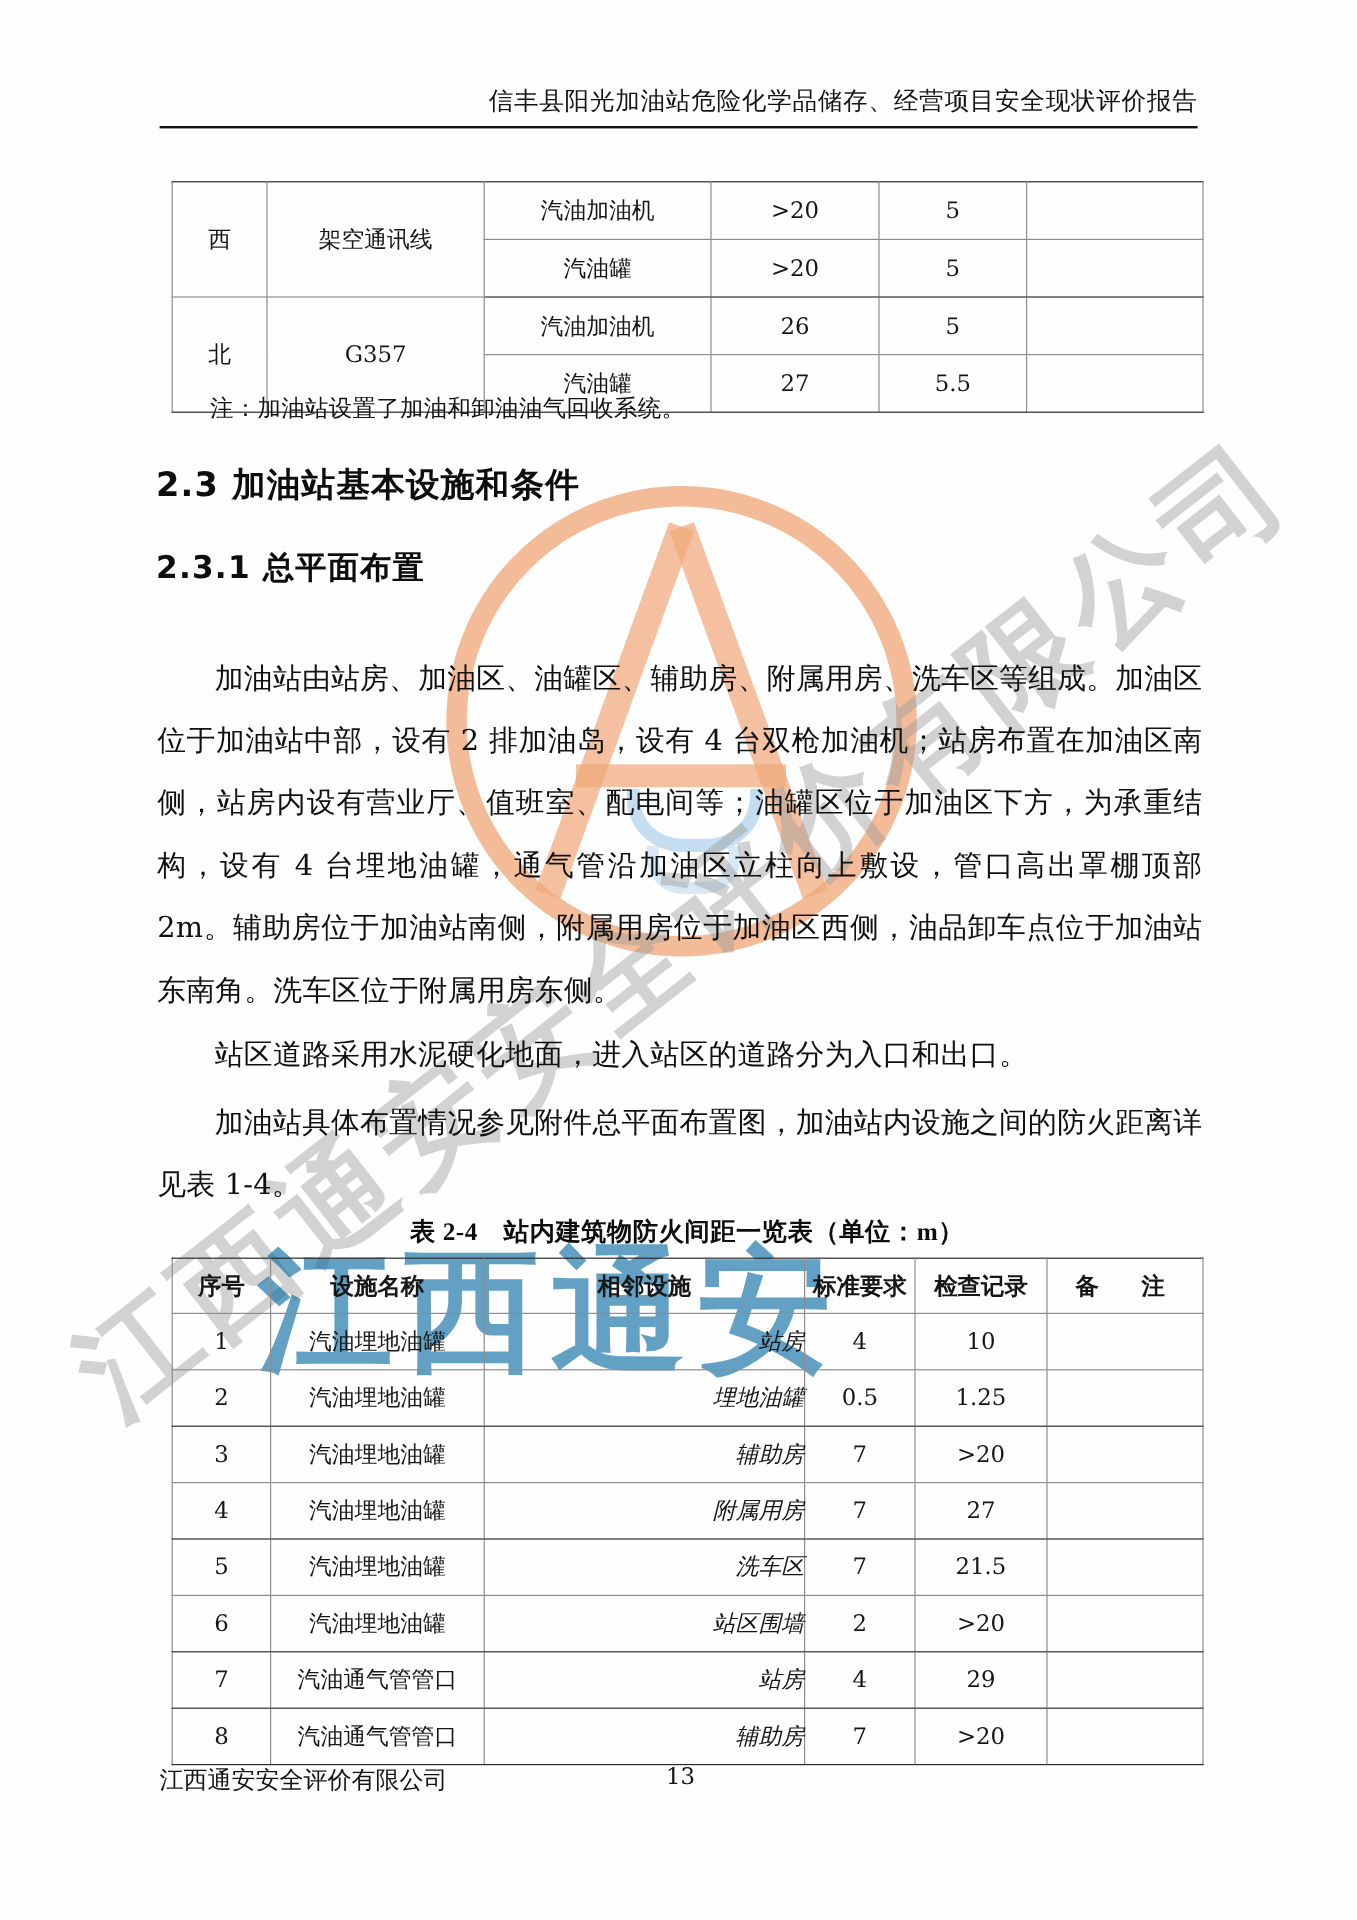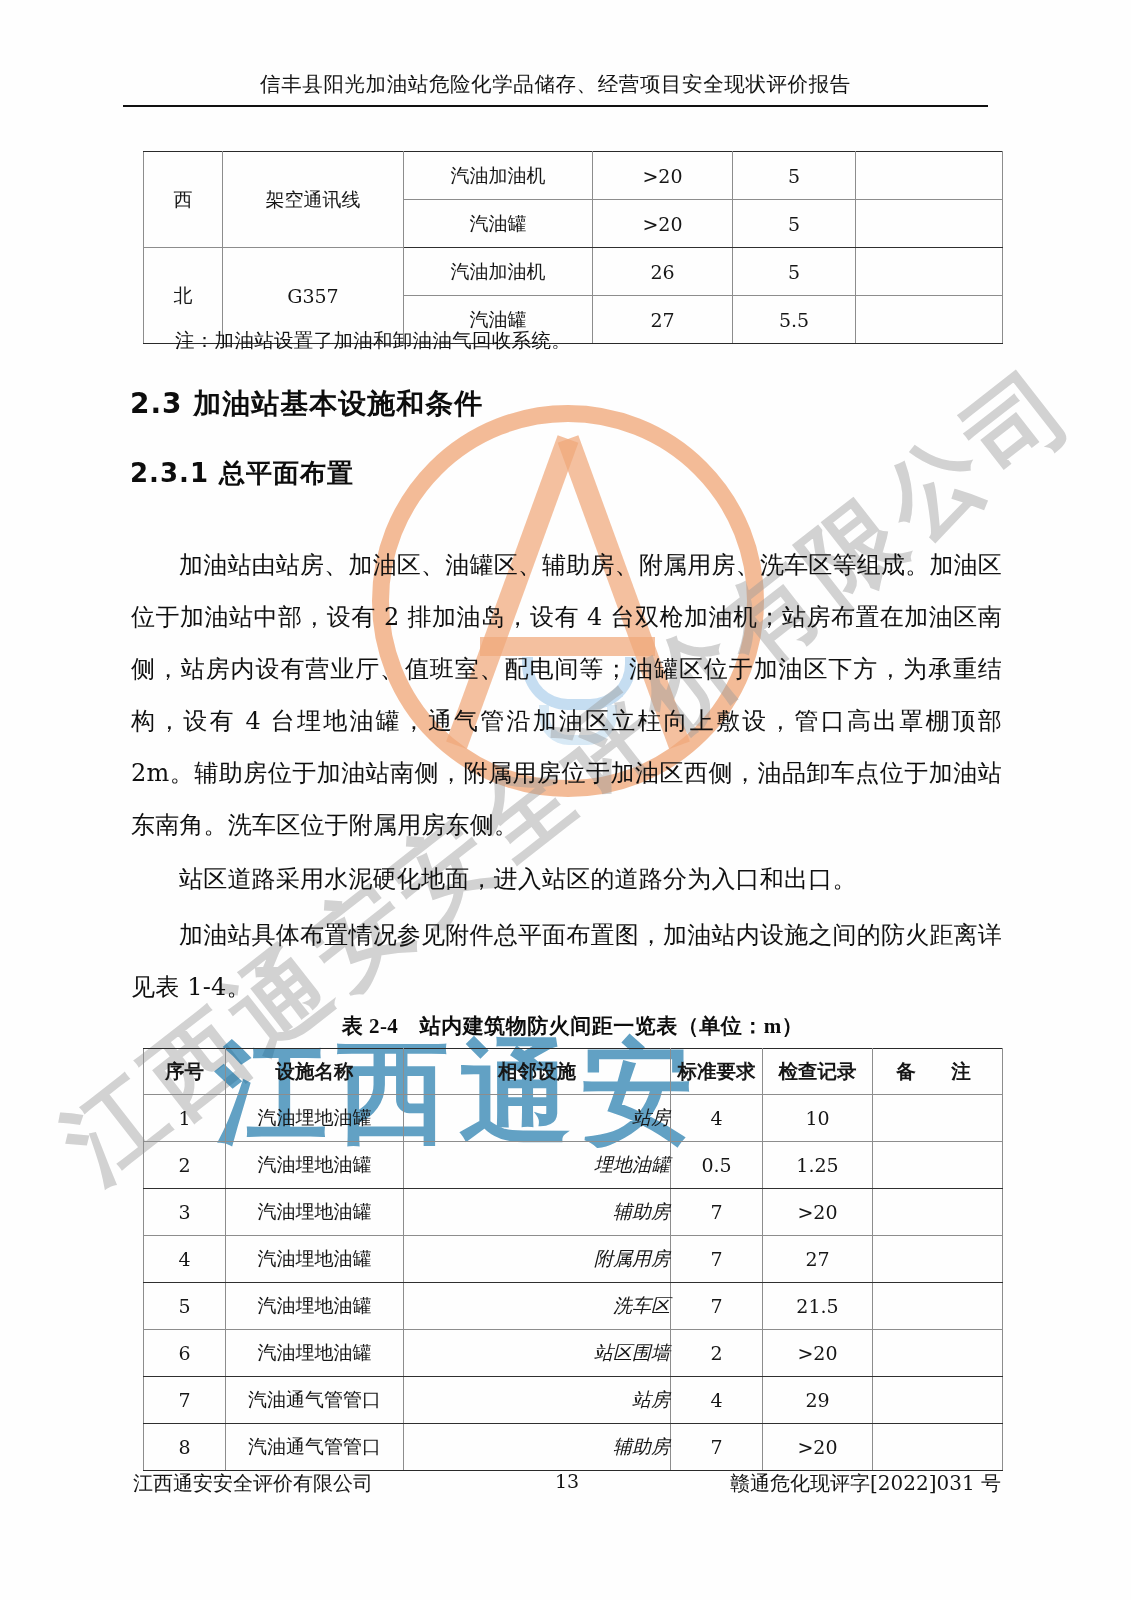--- a/index.html
+++ b/index.html
@@ -118,24 +118,24 @@
 
   
   .content {
     position: relative;
     z-index: 2;
   }
 
   
   .doc-header {
     position: absolute;
-    left: 123px;
+    left: 133px;
     top: 72px;
     width: 865px;
-    text-align: center;
+    text-align: right;
   }
   .doc-header .title {
     font-size: 20.5px;
     letter-spacing: .6px;
     color: #141414;
     line-height: 1.2;
   }
   .doc-header .rule {
     margin-top: 8px;
     border-top: 2.6px solid #111;
@@ -408,17 +408,16 @@
             <td class="outer-bot">7</td>
             <td class="outer-bot">&gt;20</td>
             <td class="outer-bot"></td>
           </tr>
         </tbody>
     </table>
 
     <div class="doc-footer">
       <span>江西通安安全评价有限公司</span>
       <span class="pg">13</span>
-      <span>赣通危化现评字[2022]031 号</span>
     </div>
 
   </div>
 </div>
 
 </body></html>

